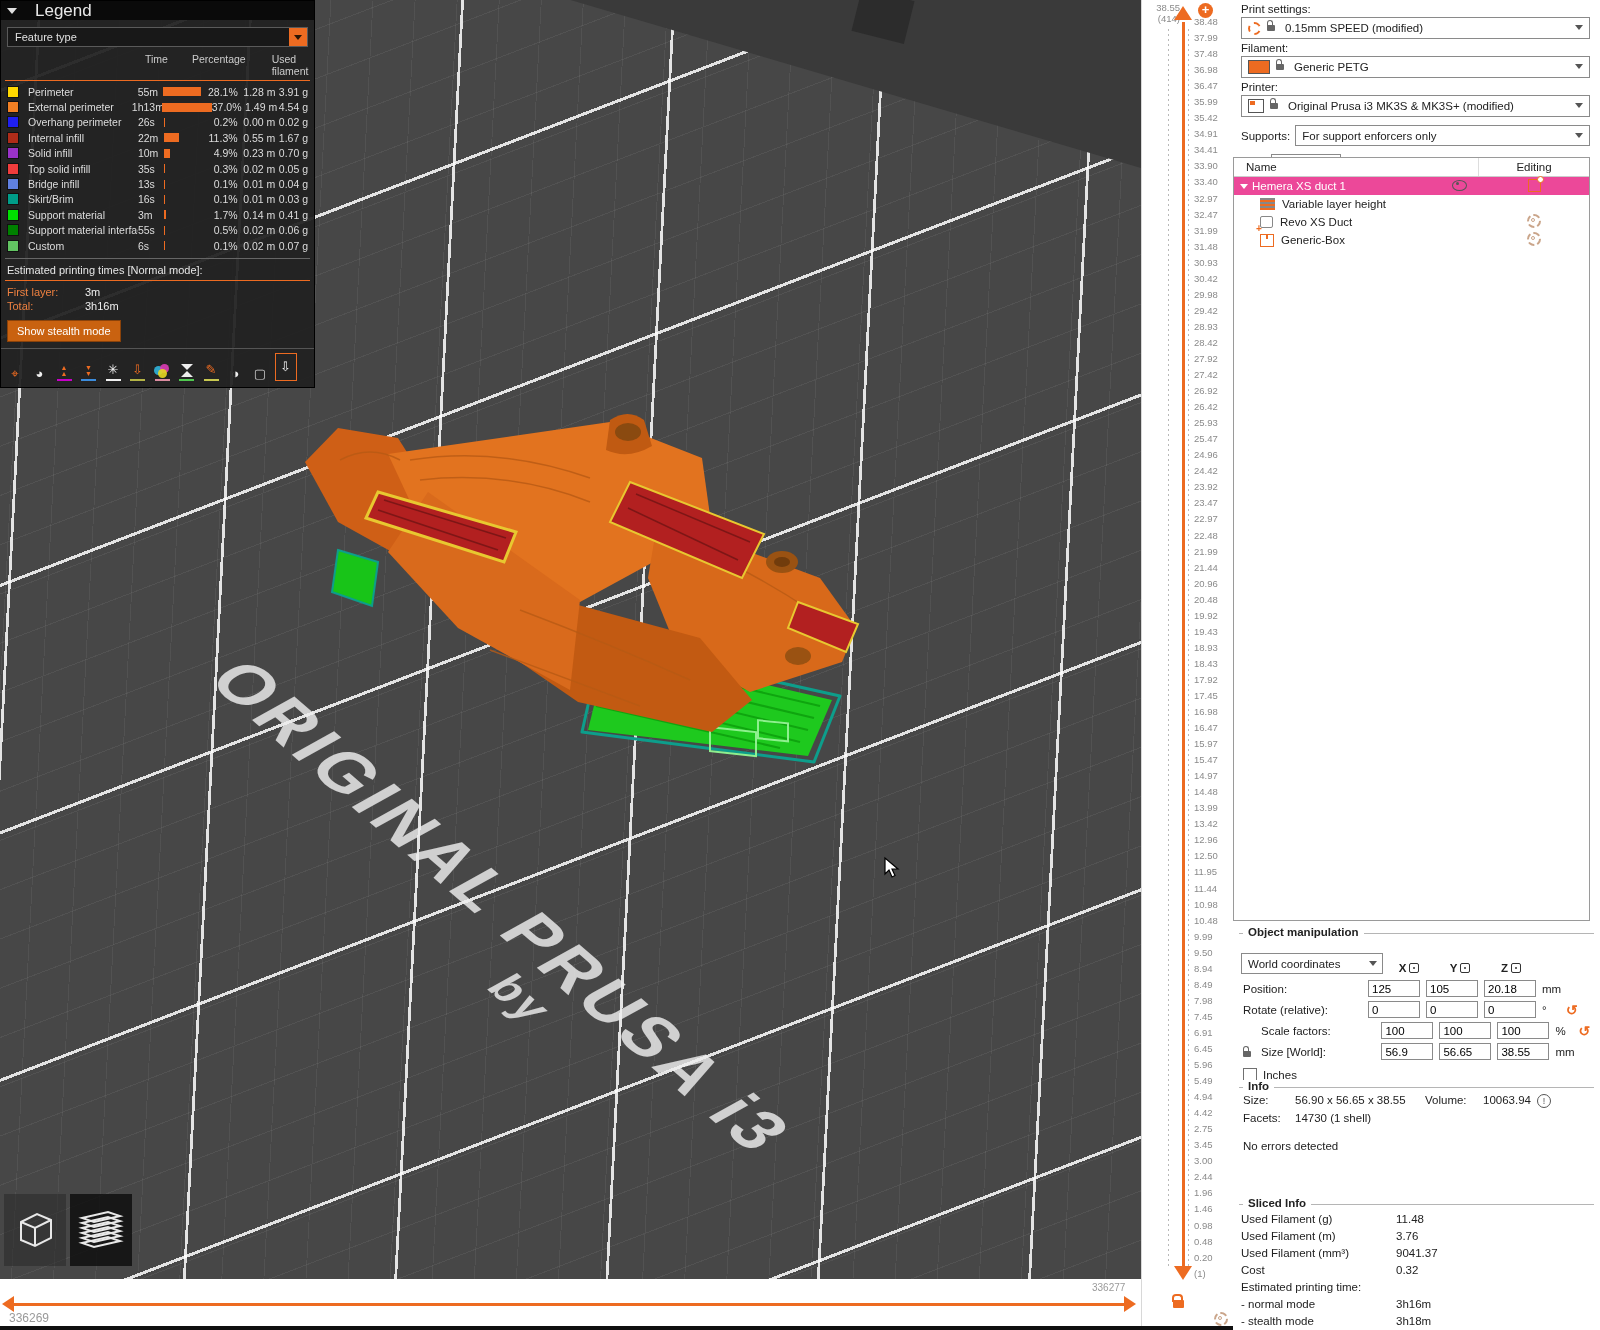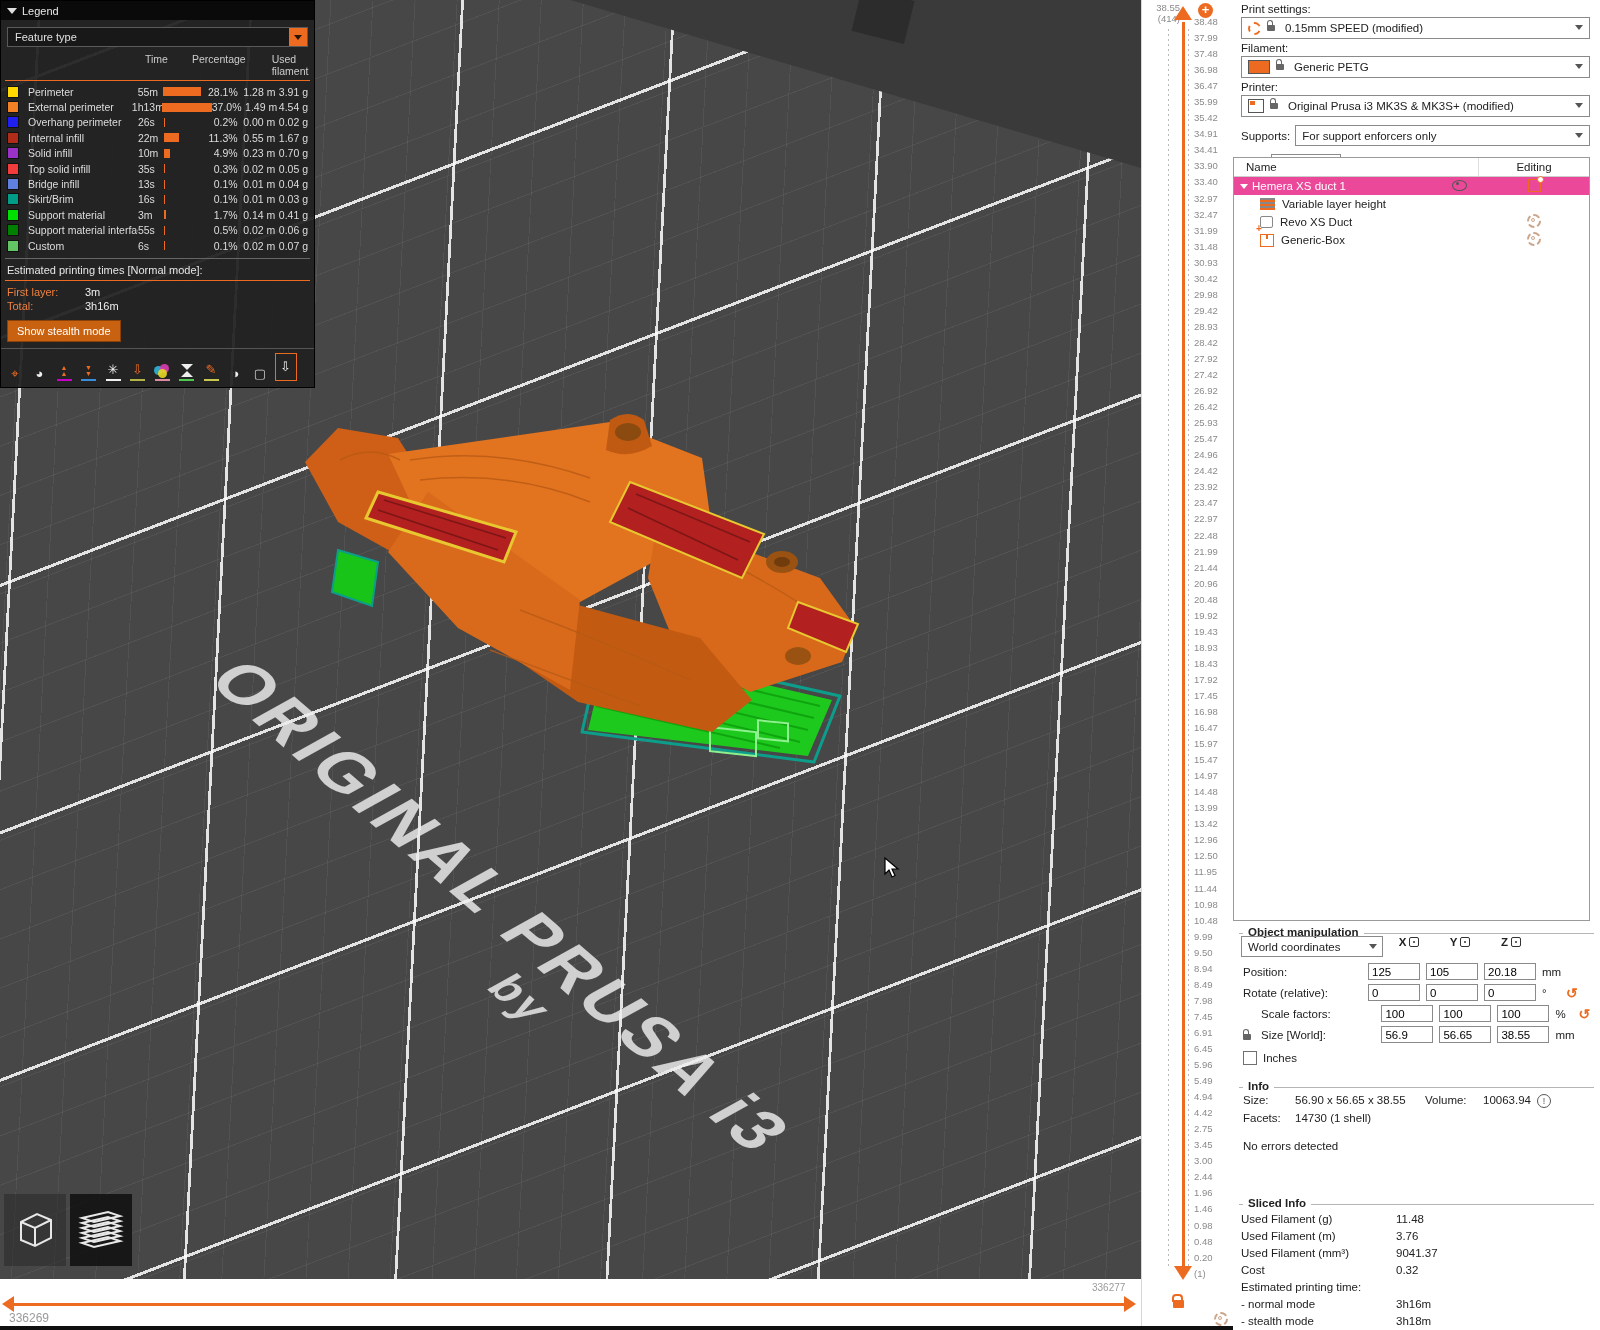--- a/index.html
+++ b/index.html
@@ -28,22 +28,22 @@
   #objsvg{position:absolute;left:280px;top:400px}
   #cursor{position:absolute;left:883px;top:856px}
   
   .viewbtn{position:absolute;width:62px;height:72px;background:rgba(40,40,40,.55);
            display:flex;align-items:center;justify-content:center}
   #btn-editor{left:4px;top:1194px}
   #btn-preview{left:70px;top:1194px;background:rgba(15,15,15,.85)}
   
   #legend{position:absolute;left:0;top:0;width:313px;background:rgba(33,33,33,.94);
           border:1px solid #000;color:#ddd;font-size:10.5px;z-index:5}
-  #legend-header{background:#0a0a0a;height:19px;display:flex;align-items:center;padding:0 6px;gap:5px;
-                 color:#e8e8e8;font-size:11px}
+  #legend-header{background:#0a0a0a;height:19px;display:flex;align-items:center;padding:0 6px;gap:18px;
+                 color:#e8e8e8;font-size:17px}
   .tri-down{width:0;height:0;border-left:5px solid transparent;border-right:5px solid transparent;
             border-top:6px solid #e0e0e0}
   #ftype{margin:7px 6px 4px 6px;height:18px;background:#181818;border:1px solid #5a5a5a;
          display:flex;align-items:center;position:relative;padding-left:7px;color:#e0e0e0;font-size:11px}
   #ftype .dd{position:absolute;right:0;top:0;width:18px;height:100%;background:#ED6B21;
              display:flex;align-items:center;justify-content:center}
   #ftype .dd .tri-down{border-top-color:#2a1505;border-left-width:4px;border-right-width:4px;border-top-width:5px}
   #legend-cols{display:flex;padding:2px 6px 3px 6px;color:#ccc}
   #legend-cols span:nth-child(1){margin-left:138px}
   #legend-cols span:nth-child(2){margin-left:24px}
@@ -164,21 +164,21 @@
   .ic-part:before{content:"+";position:absolute;left:-5px;bottom:-7px;color:#ED6B21;font-size:10px;font-weight:bold}
   .ic-box{border:1.5px solid #ED6B21;border-top:none;position:relative;width:12px!important;height:8px!important;margin-top:4px}
   .ic-box:before{content:"";position:absolute;left:-1px;top:-4px;width:5px;height:4px;border:1.5px solid #ED6B21;border-bottom:none}
   .ic-box:after{content:"";position:absolute;right:-1px;top:-4px;width:5px;height:4px;border:1.5px solid #ED6B21;border-bottom:none}
   .eyecss{display:inline-block;width:13px;height:9px;border:1.5px solid #555;border-radius:50%;position:relative}
   .eyecss:before{content:"";position:absolute;left:3.5px;top:1.5px;width:3px;height:3px;border-radius:50%;background:#555}
   
   .group{position:absolute;left:6px;width:355px;border-top:1px solid #b5b5b5}
   .gtitle{position:absolute;top:-8px;left:4px;background:#fff;padding:0 5px;font-weight:bold;font-size:11.5px}
   #grp-manip{top:933px;height:140px}
-  #manip-top{display:flex;align-items:flex-start;margin-top:2px}
+  #manip-top{display:flex;align-items:flex-end;margin-top:19px}
   #coord-combo{width:128px;height:19px;border:1px solid #8a8a8a;display:flex;align-items:center;
                padding:0 6px;position:relative;margin-left:2px}
   #coord-combo .caret{position:absolute;right:5px;top:7px;width:0;height:0;border-left:4px solid transparent;
                border-right:4px solid transparent;border-top:5px solid #555}
   .axh{width:50px;text-align:center;font-weight:bold;margin-left:1px}
   .axh:first-of-type{margin-left:10px}
   .sqicon{display:inline-block;width:8px;height:8px;border:1.2px solid #333;border-radius:2px;position:relative;
           vertical-align:-1px;margin-left:3px}
   .sqicon:before{content:"";position:absolute;left:2.5px;top:2.5px;width:2px;height:2px;background:#333;border-radius:50%}
   .mrow{display:flex;align-items:center;height:21px;position:relative}

